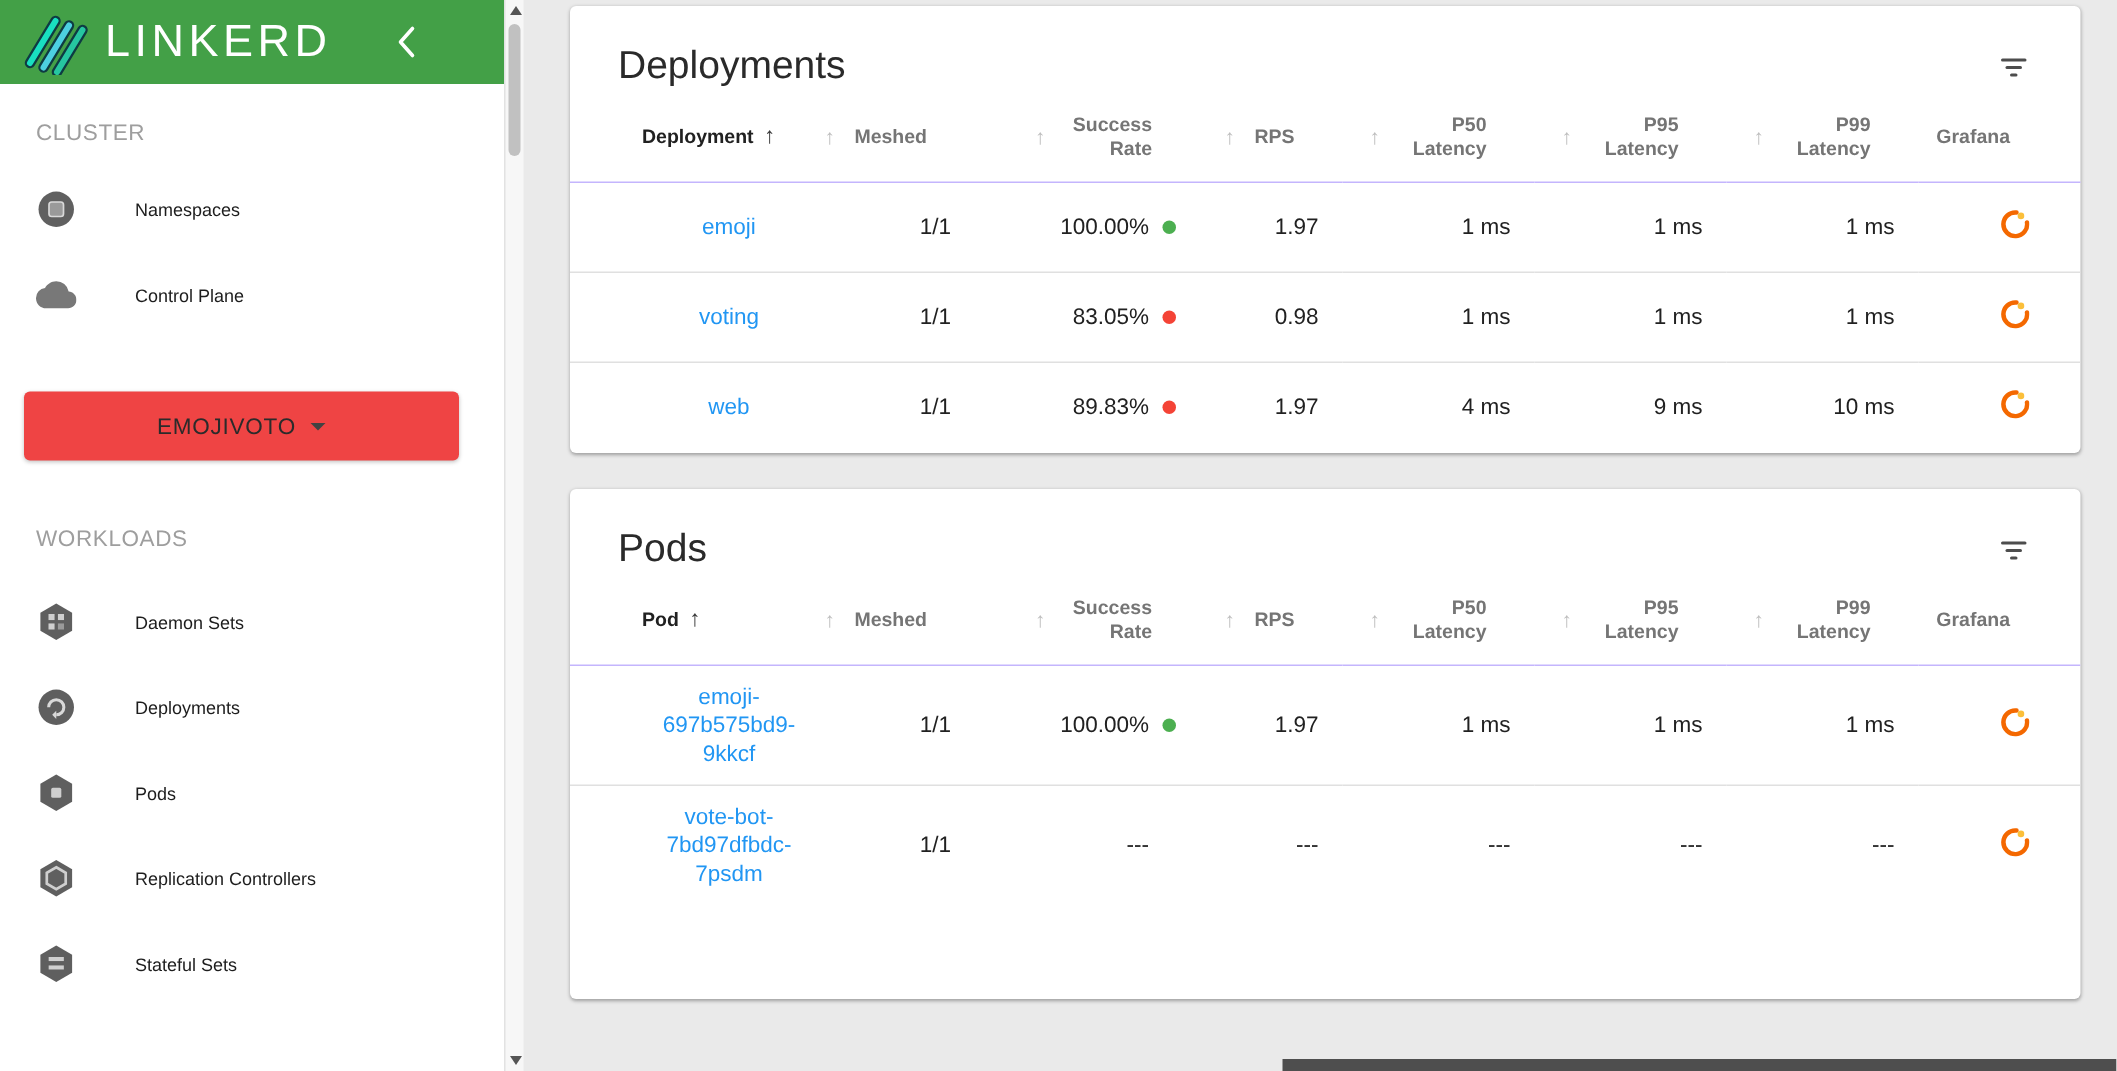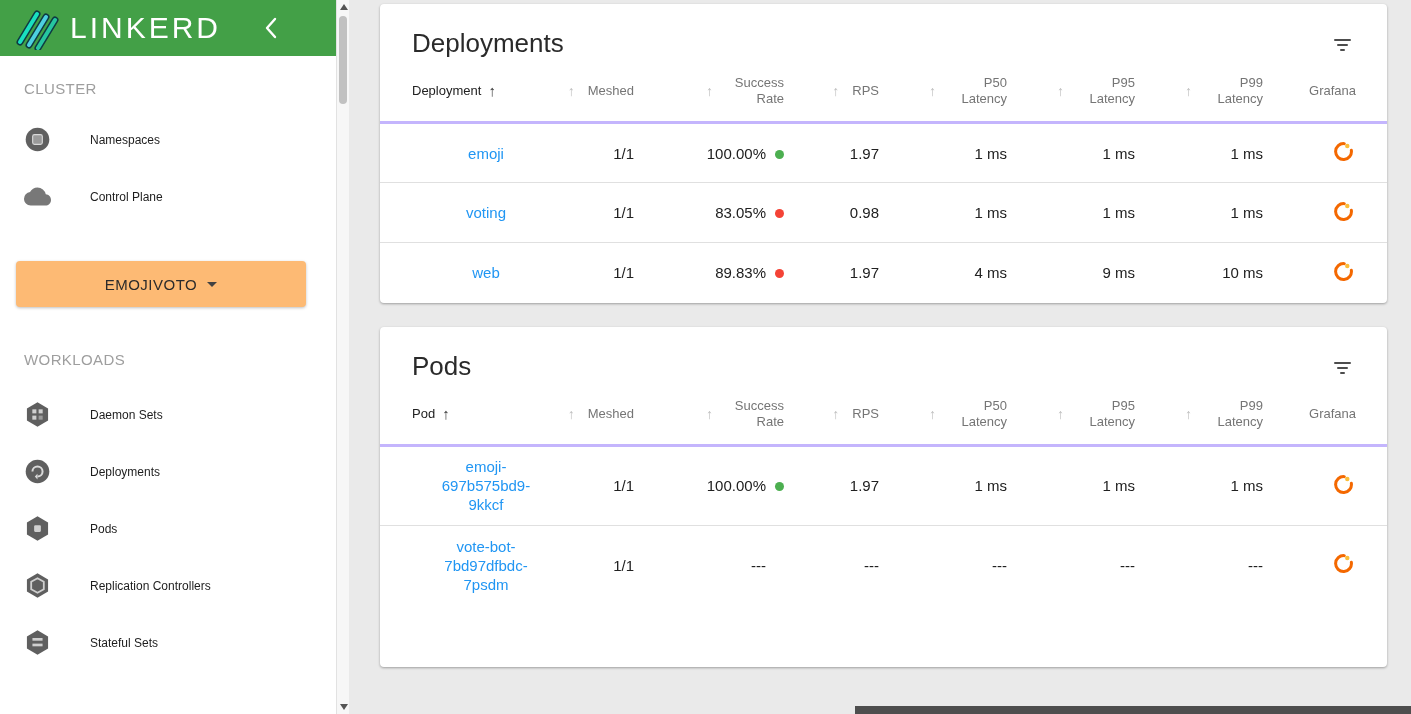--- a/index.html
+++ b/index.html
@@ -29,21 +29,21 @@
 
   .section-label {
     margin:24px 0 14px 24px; font-size:15px; color:#9e9e9e; letter-spacing:.4px;
   }
   .section-label.workloads { margin-top:44px; margin-bottom:18px; }
   .nav-item { display:flex; align-items:center; height:57px; padding-left:24px; cursor:pointer; }
   .nav-icon { width:27px; height:27px; flex:none; }
   .nav-label { margin-left:39px; font-size:12px; color:#1d1d1d; }
 
   .ns-button {
-    margin:36px 0 0 16px; width:290px; height:46px; background:#fdba74; border:none;
+    margin:36px 0 0 16px; width:290px; height:46px; background:#ef4444; border:none;
     border-radius:4px; box-shadow:0 1px 3px rgba(0,0,0,.25);
     display:flex; align-items:center; justify-content:center; gap:10px;
     font-family:inherit; font-size:15px; letter-spacing:.5px; color:#2b2b2b; cursor:pointer;
   }
   .caret-down { width:0; height:0; border-left:5px solid transparent; border-right:5px solid transparent; border-top:5px solid #424242; }
 
   
   .vscroll {
     position:absolute; left:336px; top:0; width:13px; height:714px;
     background:#f7f7f7; border-left:1px solid #e2e2e2; z-index:3;
@@ -65,21 +65,21 @@
   .filter-btn { position:absolute; top:32px; right:34px; width:22px; height:18px; cursor:pointer; display:flex; flex-direction:column; align-items:center; justify-content:center; gap:3px; }
   .filter-btn i { display:block; height:2px; background:#4d4d4d; border-radius:1px; }
   .filter-btn i:nth-child(1){ width:17px; }
   .filter-btn i:nth-child(2){ width:11px; }
   .filter-btn i:nth-child(3){ width:5px; }
 
   table { width:100%; border-collapse:collapse; table-layout:fixed; }
   .w-name{ width:180px; } .w-meshed{ width:90px; } .w-sr{ width:150px; }
   .w-rps{ width:95px; } .w-lat{ width:128px; } .w-graf{ width:108px; }
 
-  th { font-weight:400; padding:10px 0 14px; border-bottom:3px solid #c4b5fd; cursor:pointer; vertical-align:middle; }
+  th { font-weight:700; padding:10px 16px 14px; border-bottom:1px solid #c4b5fd; cursor:pointer; vertical-align:middle; }
   .th-inner { display:flex; align-items:center; justify-content:flex-end; padding-right:16px; font-size:13px; color:#757575; line-height:16px; }
   .th-inner.left { justify-content:flex-start; padding-left:32px; padding-right:0; color:#212121; }
   .th-inner.graf { padding-right:31px; }
   .th-label.wrap { display:inline-block; max-width:58px; text-align:right; }
   .sort-arrow { color:#bdbdbd; font-size:14px; margin-right:13px; }
   .sort-arrow.active { color:#3a3a3a; margin:0 0 0 7px; font-size:15px; }
 
   td { border-bottom:1px solid #e0e0e0; font-size:15px; color:#212121; height:60px; vertical-align:middle; }
   tbody tr:last-child td { border-bottom:none; }
   .card.deployments tbody tr:last-child td { border-bottom:none; }

